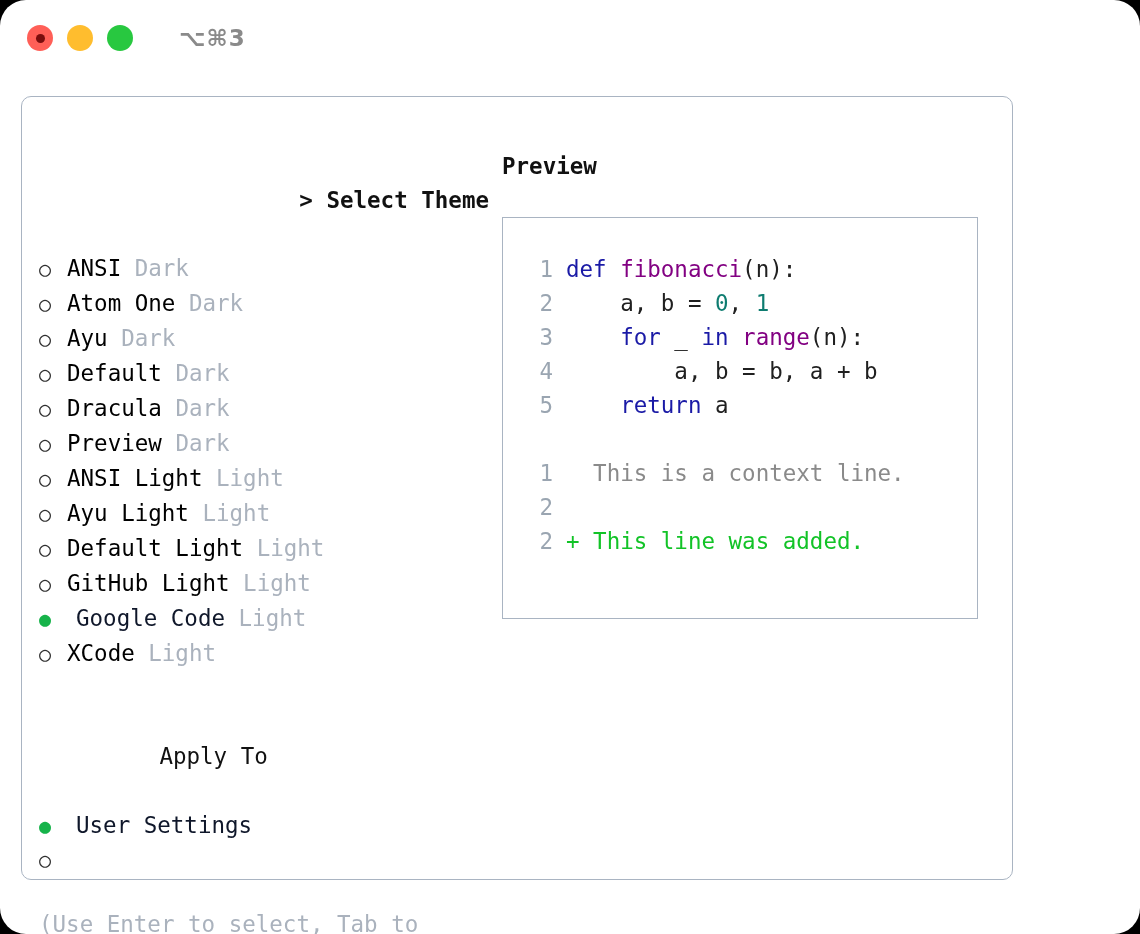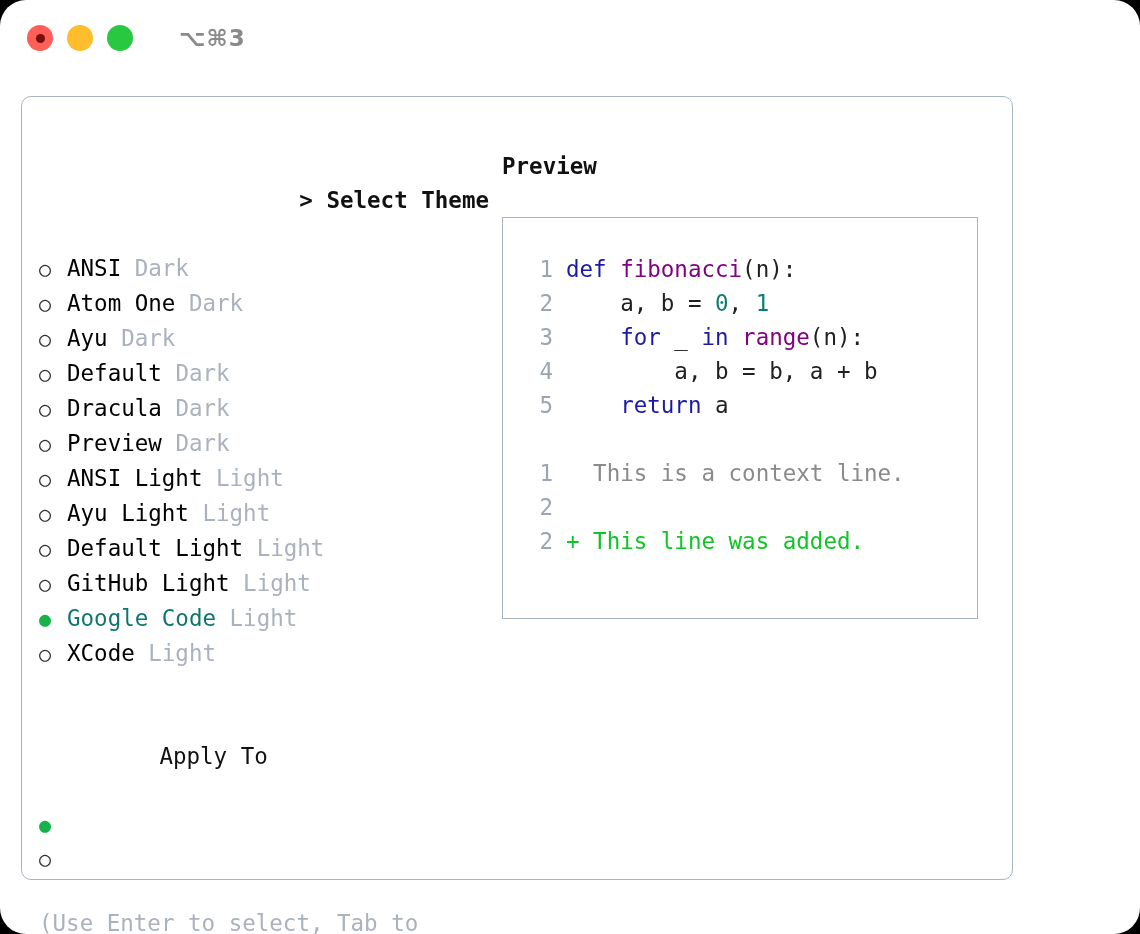--- a/index.html
+++ b/index.html
@@ -91,21 +91,21 @@
     white-space: pre;
   }
   .marker {
     width: 28px;
     flex: none;
     font-size: 20px;
     color: #2f2f2f;
   }
   .marker.selected { color: #16b34a; }
   .opt-name { color: #000000; }
-  .opt-row.selected .opt-name { color: #0f766e; }
+  .opt-row.selected .opt-name { color: #0f172a; margin-left: 9px; }
   .opt-variant { color: #aab2bd; }
   .gap { height: 34px; }
 
   #hint {
     margin-top: 30px;
     font-size: 22.5px;
     line-height: 34px;
     color: #aab2bd;
     width: 420px;
   }
@@ -191,21 +191,21 @@
           <div class="opt-row"><span class="marker">○</span><span class="opt-name">XCode </span><span class="opt-variant">Light</span></div>
         </div>
 
       <div class="gap"></div>
 
       <div class="section-title">
         <span class="marker"> </span><span>Apply To</span>
       </div>
 
       <div id="apply-options">
-          <div class="opt-row selected"><span class="marker selected">●</span></div>
+          <div class="opt-row selected"><span class="marker selected">●</span><span class="opt-name">User Settings</span></div>
           <div class="opt-row"><span class="marker">○</span></div>
         </div>
 
       <div id="hint">(Use Enter to select, Tab to change focus)</div>
     </div>
 
     <div id="right-col">
       <div id="preview-title">Preview</div>
 
       <div id="preview-box">

